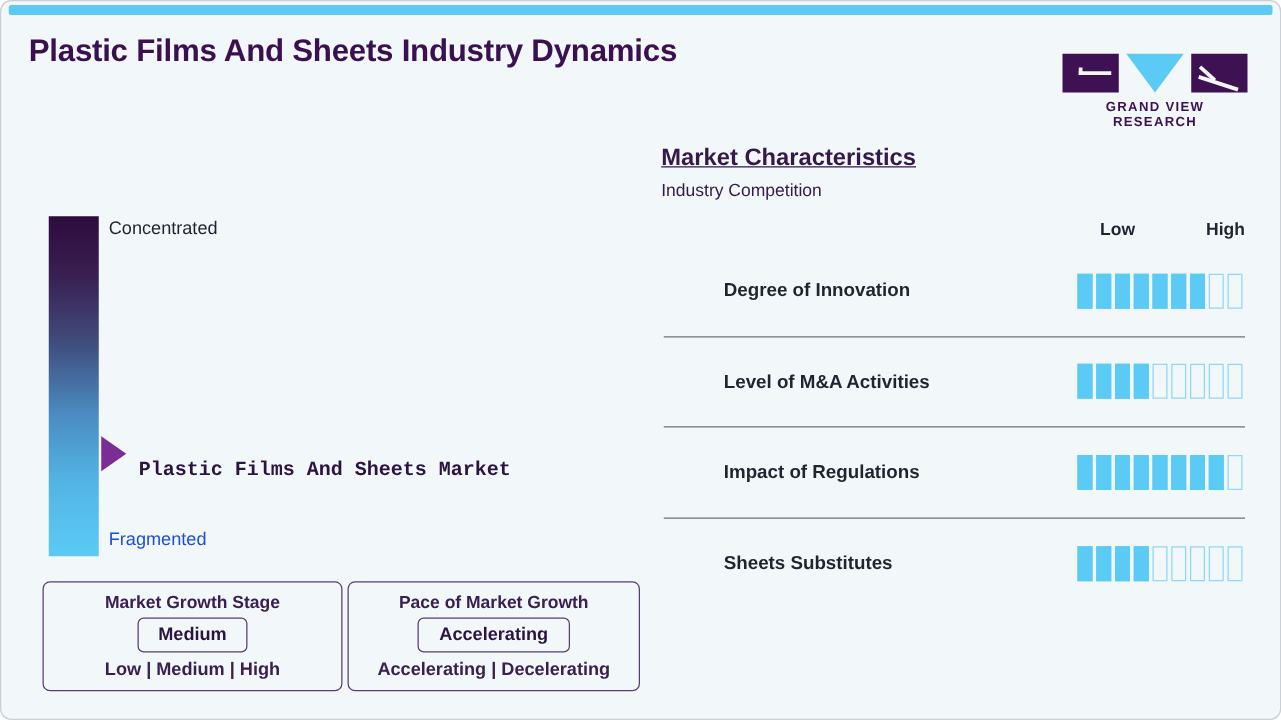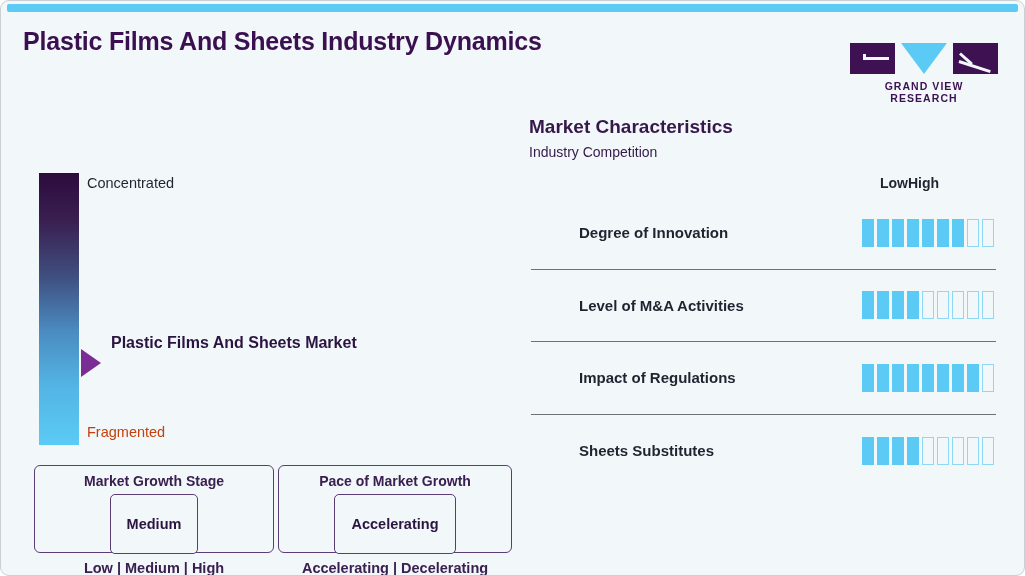--- a/index.html
+++ b/index.html
@@ -92,21 +92,21 @@
 
   
   .section-title {
     position: absolute;
     font-size: 19px;
     font-weight: bold;
     color: #35194a;
     white-space: nowrap;
   }
   #mc-title { left: 36px; top: 115px; }
-  #mk-title { left: 528px; top: 115px; }
+  #mk-title { left: 528px; top: 115px; text-decoration: underline; }
   #mk-subtitle {
     position: absolute;
     left: 528px; top: 143px;
     font-size: 14px;
     color: #35194a;
     white-space: nowrap;
   }
 
   
   #gradient-bar {
@@ -125,21 +125,21 @@
     position: absolute;
     left: 86px; top: 174px;
     font-size: 14.5px;
     color: #1f2430;
     white-space: nowrap;
   }
   #label-fragmented {
     position: absolute;
     left: 86px; top: 423px;
     font-size: 14.5px;
-    color: #c2410c;
+    color: #1d4ed8;
     white-space: nowrap;
   }
 
   #marker-arrow {
     position: absolute;
     left: 80px; top: 357px;
     width: 0; height: 0;
     border-top: 14px solid transparent;
     border-bottom: 14px solid transparent;
     border-left: 20px solid #7b2d96;
@@ -167,21 +167,21 @@
 
   .info-box-title {
     font-size: 14px;
     font-weight: bold;
     color: #3a2050;
     white-space: nowrap;
   }
   .info-box-value-wrap {
     display: inline-block;
     margin-top: 5px;
-    padding: 20px 16px;
+    padding: 4px 16px;
     border: 1.4px solid #5b3d75;
     border-radius: 5px;
     background: #f2f7fa;
   }
   .info-box-value {
     font-size: 14.5px;
     font-weight: bold;
     color: #2b1440;
     white-space: nowrap;
   }
@@ -192,20 +192,21 @@
     color: #3a2050;
     white-space: nowrap;
   }
 
   
   #scale-labels {
     position: absolute;
     left: 843px; top: 174px;
     width: 152px;
     display: flex;
+    justify-content: space-between;
     font-size: 14px;
     font-weight: bold;
     color: #1f2430;
     padding-left: 36px;
   }
 
   #char-rows {
     position: absolute;
     left: 530px; top: 196px;
     width: 465px;
@@ -265,21 +266,21 @@
     </div>
     <div id="logo-text">GRAND VIEW RESEARCH</div>
   </div>
 
 
   <div id="gradient-bar"></div>
   <div id="label-concentrated">Concentrated</div>
   <div id="label-fragmented">Fragmented</div>
 
   <div id="marker-arrow" style="top: 348.4px;"></div>
-  <div id="marker-label" style="top: 333px;">Plastic Films And Sheets Market</div>
+  <div id="marker-label" style="top: 366px; font-family: Liberation Mono, monospace;">Plastic Films And Sheets Market</div>
 
   <div class="info-box" id="growth-stage-box">
     <div class="info-box-title">Market Growth Stage</div>
     <div class="info-box-value-wrap">
       <span class="info-box-value">Medium</span>
     </div>
     <div class="info-box-scale">Low | Medium | High</div>
   </div>
 
   <div class="info-box" id="growth-pace-box">

